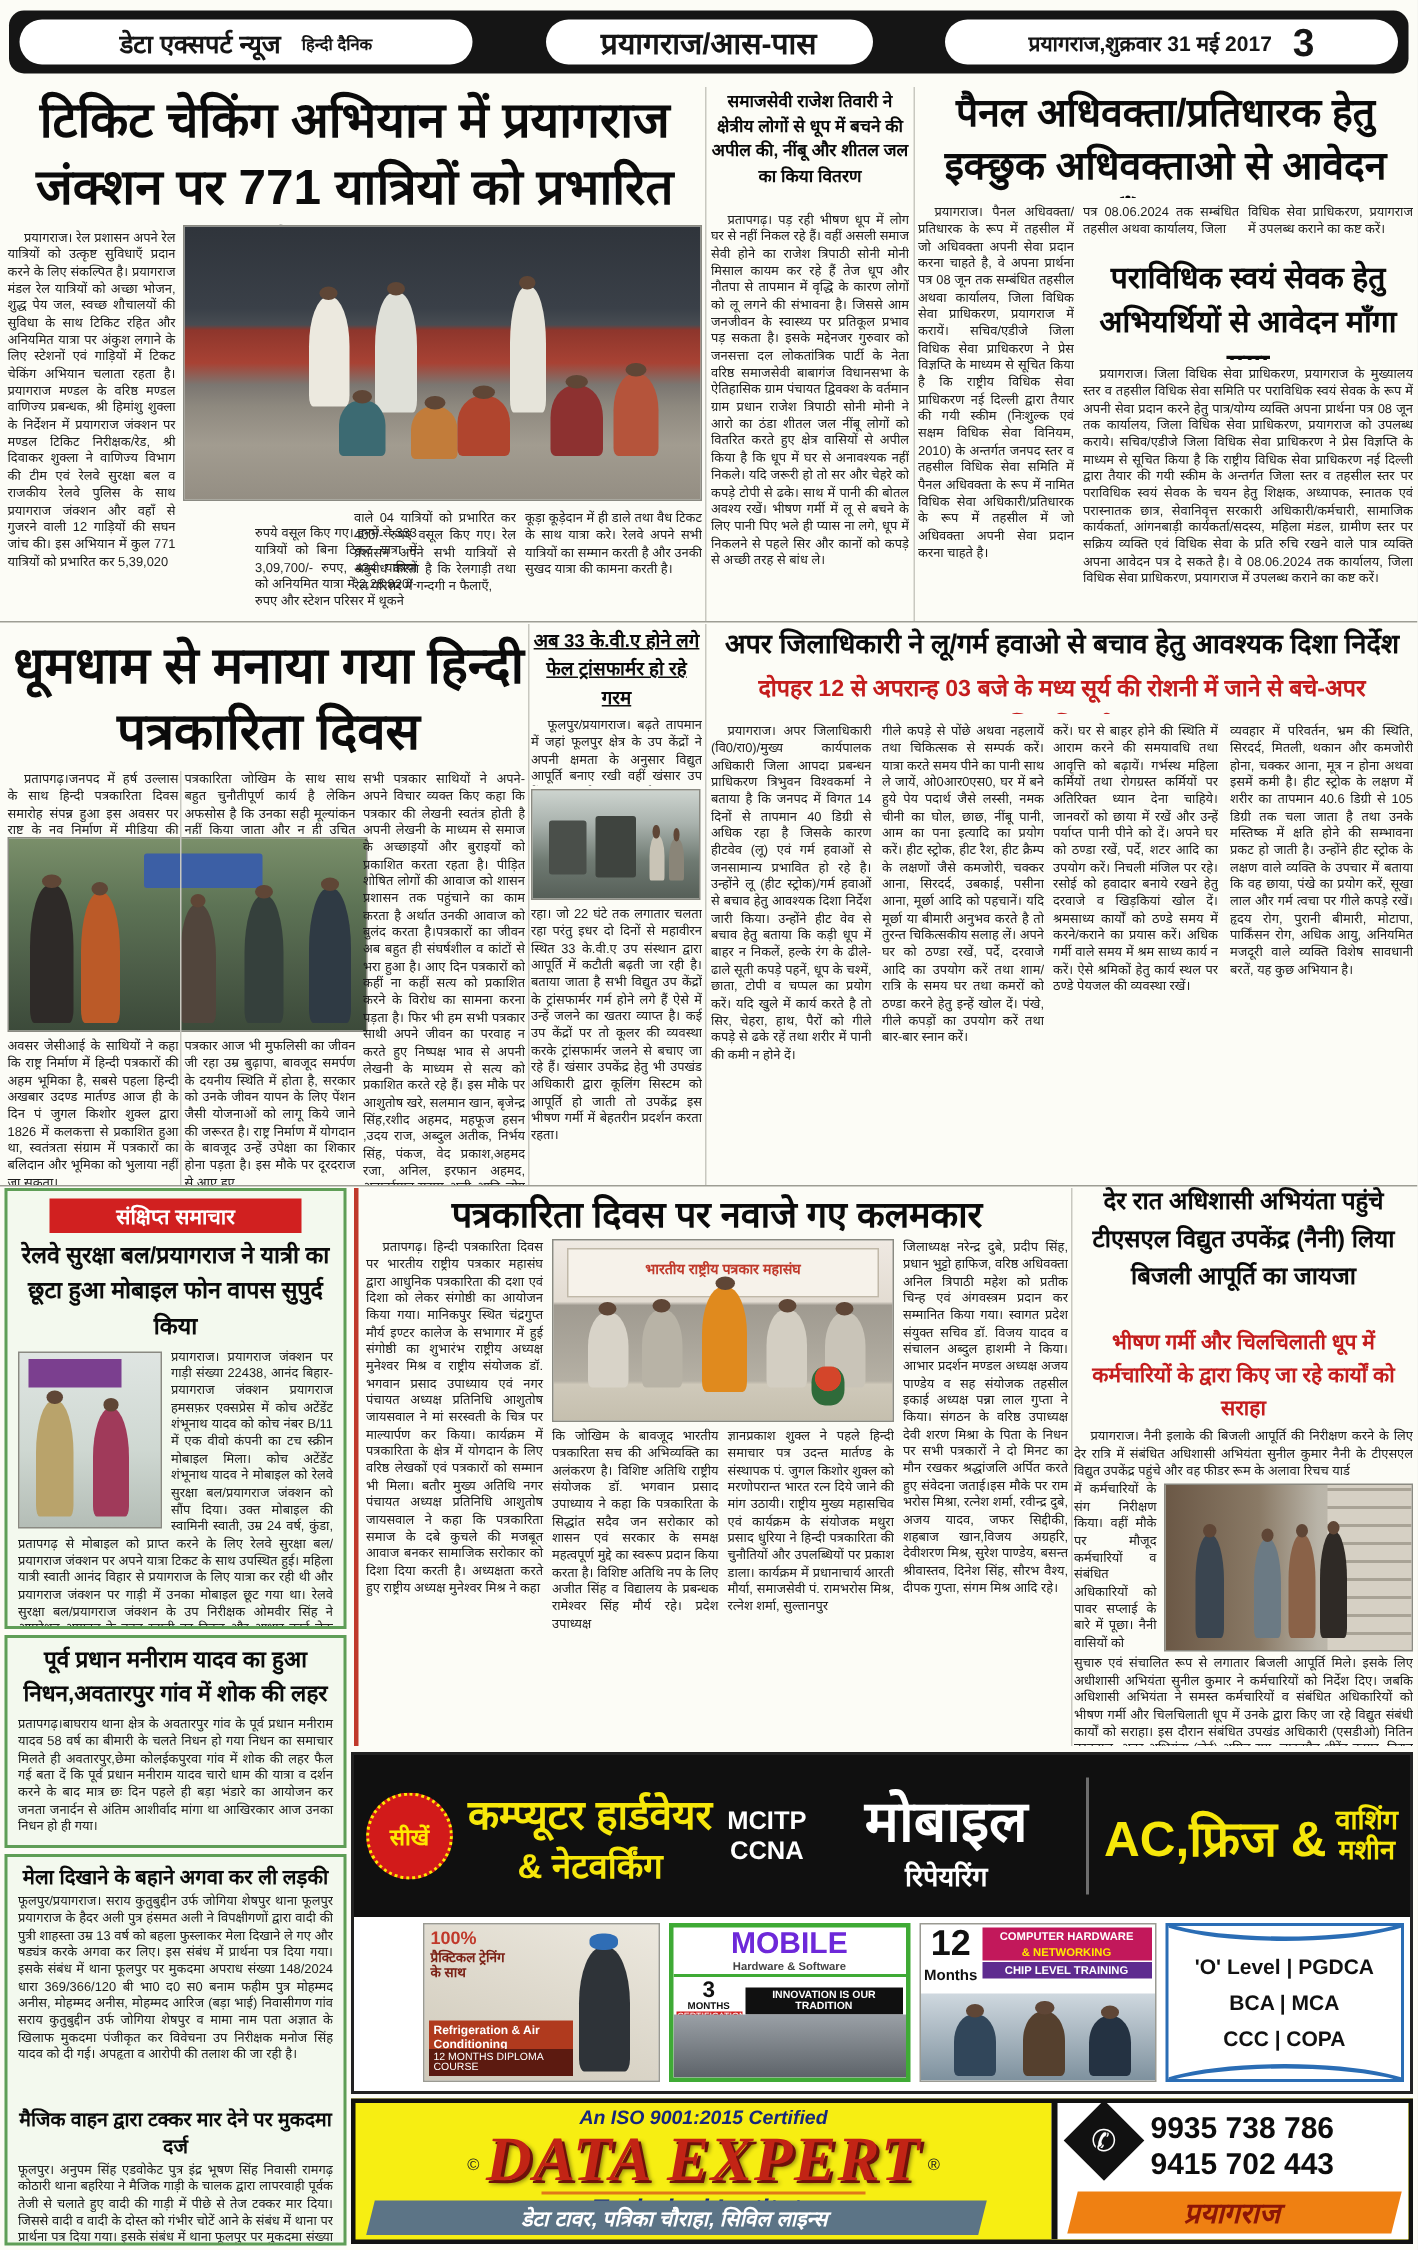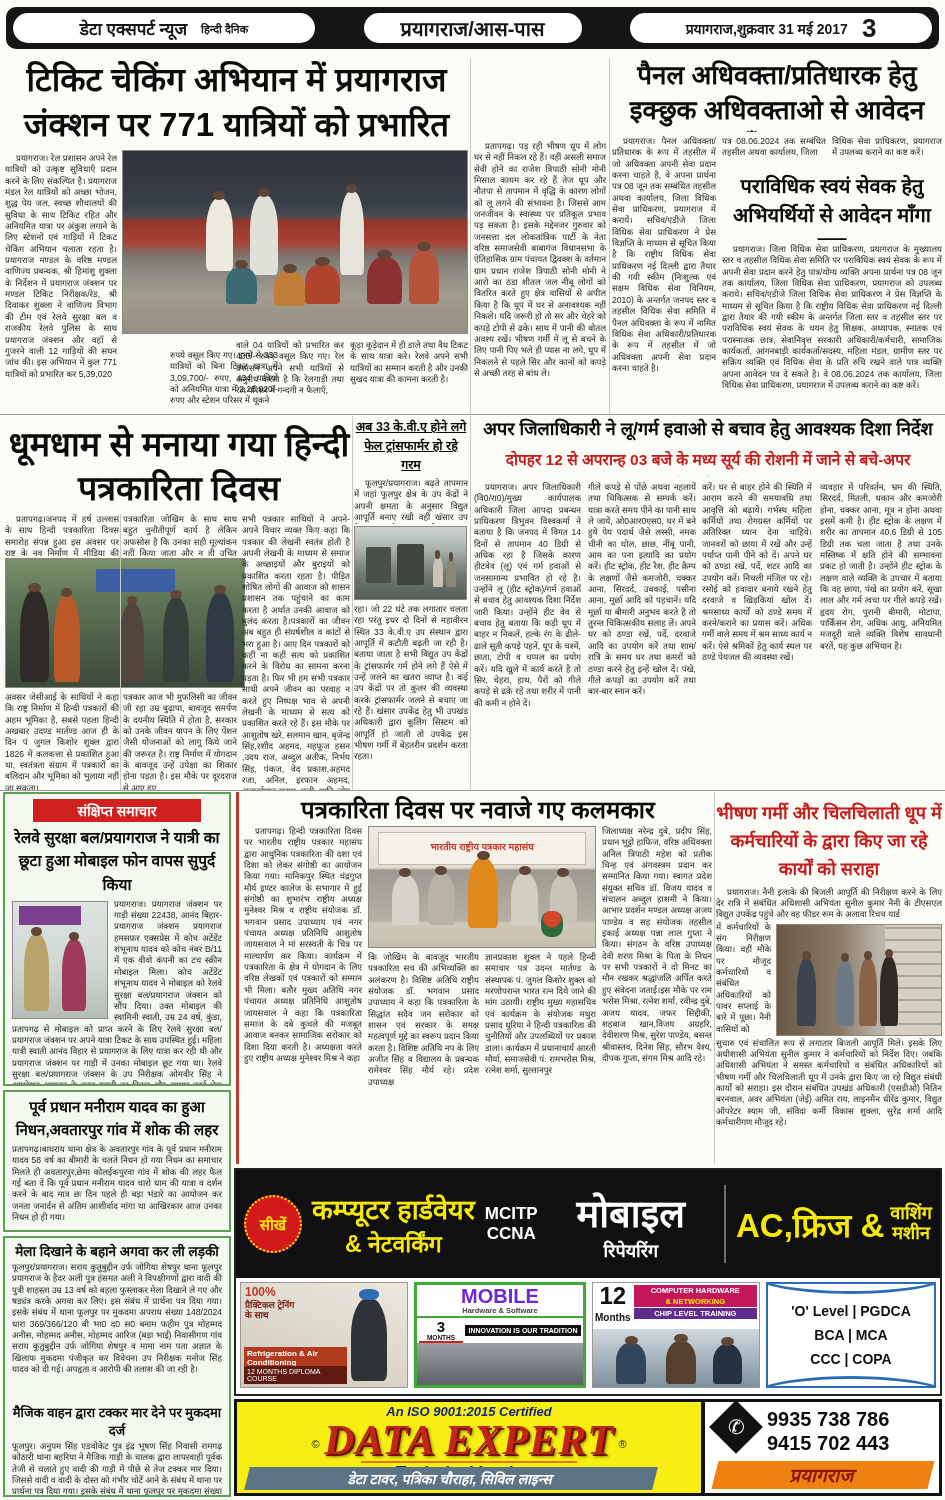--- a/index.html
+++ b/index.html
@@ -54,20 +54,21 @@
     <i class="person" style="left:44%;top:66%;width:9%;height:19%;background:#c27c3a;"></i>
     <i class="person" style="left:53%;top:62%;width:10%;height:22%;background:#b0452e;"></i>
     <i class="person" style="left:71%;top:58%;width:10%;height:26%;background:#8d3130;"></i>
     <i class="person" style="left:83%;top:54%;width:9%;height:30%;background:#b5543b;"></i>
   </div>
 
   <div class="abs bd" style="left:122px;top:350px;width:108px;height:70px;margin-left:48px;">रुपये वसूल किए गए। इनमें से 333 यात्रियों को बिना टिकट यात्रा में 3,09,700/- रुपए, 434 यात्रियों को अनियमित यात्रा में 2,28,920/- रुपए और स्टेशन परिसर में थूकने</div>
   <div class="abs bd" style="left:236px;top:340px;width:108px;height:70px;">वाले 04 यात्रियों को प्रभारित कर 400/- रुपए वसूल किए गए। रेल प्रशासन अपने सभी यात्रियों से अनुरोध करता है कि रेलगाड़ी तथा रेल परिसर में गन्दगी न फैलाएँ,</div>
   <div class="abs bd" style="left:350px;top:340px;width:118px;height:70px;">कूड़ा कूड़ेदान में ही डाले तथा वैध टिकट के साथ यात्रा करे। रेलवे अपने सभी यात्रियों का सम्मान करती है और उनकी सुखद यात्रा की कामना करती है।</div>
 
+  <div class="abs hl" style="left:474px;top:60px;width:132px;height:78px;font-size:11.5px;line-height:1.45;">समाजसेवी राजेश तिवारी ने क्षेत्रीय लोगों से धूप में बचने की अपील की, नींबू और शीतल जल का किया वितरण</div>
   <div class="abs bd" style="left:474px;top:141px;width:132px;height:272px;">
       <p>प्रतापगढ़। पड़ रही भीषण धूप में लोग घर से नहीं निकल रहे हैं। वहीं असली समाज सेवी होने का राजेश त्रिपाठी सोनी मोनी मिसाल कायम कर रहे हैं तेज धूप और नौतपा से तापमान में वृद्धि के कारण लोगों को लू लगने की संभावना है। जिससे आम जनजीवन के स्वास्थ्य पर प्रतिकूल प्रभाव पड़ सकता है। इसके मद्देनजर गुरुवार को जनसत्ता दल लोकतांत्रिक पार्टी के नेता वरिष्ठ समाजसेवी बाबागंज विधानसभा के ऐतिहासिक ग्राम पंचायत द्विवक्श के वर्तमान ग्राम प्रधान राजेश त्रिपाठी सोनी मोनी ने आरो का ठंडा शीतल जल नींबू लोगों को वितरित करते हुए क्षेत्र वासियों से अपील किया है कि धूप में घर से अनावश्यक नहीं निकले। यदि जरूरी हो तो सर और चेहरे को कपड़े टोपी से ढके। साथ में पानी की बोतल अवश्य रखें। भीषण गर्मी में लू से बचने के लिए पानी पिए भले ही प्यास ना लगे, धूप में निकलने से पहले सिर और कानों को कपड़े से अच्छी तरह से बांध ले।</p>
     </div>
 
   <div class="abs hl" style="left:612px;top:58px;width:330px;height:74px;font-size:26px;line-height:1.35;">पैनल अधिवक्ता/प्रतिधारक हेतु इक्छुक अधिवक्ताओ से आवेदन माँगा गया</div>
   <div class="abs bd" style="left:612px;top:136px;width:104px;height:282px;">
       <p>प्रयागराज। पैनल अधिवक्ता/ प्रतिधारक के रूप में तहसील में जो अधिवक्ता अपनी सेवा प्रदान करना चाहते है, वे अपना प्रार्थना पत्र 08 जून तक सम्बंधित तहसील अथवा कार्यालय, जिला विधिक सेवा प्राधिकरण, प्रयागराज में करायें। सचिव/एडीजे जिला विधिक सेवा प्राधिकरण ने प्रेस विज्ञप्ति के माध्यम से सूचित किया है कि राष्ट्रीय विधिक सेवा प्राधिकरण नई दिल्ली द्वारा तैयार की गयी स्कीम (निःशुल्क एवं सक्षम विधिक सेवा विनियम, 2010) के अन्तर्गत जनपद स्तर व तहसील विधिक सेवा समिति में पैनल अधिवक्ता के रूप में नामित विधिक सेवा अधिकारी/प्रतिधारक के रूप में तहसील में जो अधिवक्ता अपनी सेवा प्रदान करना चाहते है।</p>
     </div>
   <div class="abs bd" style="left:722px;top:136px;width:104px;height:32px;">पत्र 08.06.2024 तक सम्बंधित तहसील अथवा कार्यालय, जिला</div>
   <div class="abs bd" style="left:832px;top:136px;width:110px;height:32px;">विधिक सेवा प्राधिकरण, प्रयागराज में उपलब्ध कराने का कष्ट करें।</div>
@@ -165,21 +166,22 @@
         <div style="display:flex;gap:6px;margin-top:4px;">
           <div class="bd" style="width:111px;height:202px;overflow:hidden;">कि जोखिम के बावजूद भारतीय पत्रकारिता सच की अभिव्यक्ति का अलंकरण है। विशिष्ट अतिथि राष्ट्रीय संयोजक डॉ. भगवान प्रसाद उपाध्याय ने कहा कि पत्रकारिता के सिद्धांत सदैव जन सरोकार को शासन एवं सरकार के समक्ष महत्वपूर्ण मुद्दे का स्वरूप प्रदान किया करता है। विशिष्ट अतिथि नप के लिए अजीत सिंह व विद्यालय के प्रबन्धक रामेश्वर सिंह मौर्य रहे। प्रदेश उपाध्यक्ष</div>
           <div class="bd" style="width:111px;height:202px;overflow:hidden;">ज्ञानप्रकाश शुक्ल ने पहले हिन्दी समाचार पत्र उदन्त मार्तण्ड के संस्थापक पं. जुगल किशोर शुक्ल को मरणोपरान्त भारत रत्न दिये जाने की मांग उठायी। राष्ट्रीय मुख्य महासचिव एवं कार्यक्रम के संयोजक मथुरा प्रसाद धुरिया ने हिन्दी पत्रकारिता की चुनौतियों और उपलब्धियों पर प्रकाश डाला। कार्यक्रम में प्रधानाचार्य आरती मौर्या, समाजसेवी पं. रामभरोस मिश्र, रत्नेश शर्मा, सुल्तानपुर</div>
         </div>
       </div>
       <div class="bd" style="flex:1;">जिलाध्यक्ष नरेन्द्र दुबे, प्रदीप सिंह, प्रधान भुट्टो हाफिज, वरिष्ठ अधिवक्ता अनिल त्रिपाठी महेश को प्रतीक चिन्ह एवं अंगवस्त्रम प्रदान कर सम्मानित किया गया। स्वागत प्रदेश संयुक्त सचिव डॉ. विजय यादव व संचालन अब्दुल हाशमी ने किया। आभार प्रदर्शन मण्डल अध्यक्ष अजय पाण्डेय व सह संयोजक तहसील इकाई अध्यक्ष पन्ना लाल गुप्ता ने किया। संगठन के वरिष्ठ उपाध्यक्ष देवी शरण मिश्रा के पिता के निधन पर सभी पत्रकारों ने दो मिनट का मौन रखकर श्रद्धांजलि अर्पित करते हुए संवेदना जताई।इस मौके पर राम भरोस मिश्रा, रत्नेश शर्मा, रवीन्द्र दुबे, अजय यादव, जफर सिद्दीकी, शहबाज खान,विजय अग्रहरि, देवीशरण मिश्र, सुरेश पाण्डेय, बसन्त श्रीवास्तव, दिनेश सिंह, सौरभ वैश्य, दीपक गुप्ता, संगम मिश्र आदि रहे।</div>
     </div>
   </div>
 
   <div class="abs" style="left:716px;top:790px;width:226px;height:374px;">
-    <div class="hl red" style="font-size:18px;line-height:1.55;margin-top:10px;">भीषण गर्मी और चिलचिलाती धूप में कर्मचारियों के द्वारा किए जा रहे कार्यों को सराहा</div>
+    <div class="hl" style="font-size:16px;line-height:1.55;">देर रात अधिशासी अभियंता पहुंचे टीएसएल विद्युत उपकेंद्र (नैनी) लिया बिजली आपूर्ति का जायजा</div>
+    <div class="hl red" style="font-size:14px;line-height:1.55;margin-top:20px;">भीषण गर्मी और चिलचिलाती धूप में कर्मचारियों के द्वारा किए जा रहे कार्यों को सराहा</div>
     <div class="bd" style="margin-top:3px;">
         <p>प्रयागराज। नैनी इलाके की बिजली आपूर्ति की निरीक्षण करने के लिए देर रात्रि में संबंधित अधिशासी अभियंता सुनील कुमार नैनी के टीएसएल विद्युत उपकेंद्र पहुंचे और वह फीडर रूम के अलावा रिचच यार्ड</p>
       </div>
     <div class="bd" style="overflow:hidden;margin-top:1px;">
       <span class="floatphr" style="width:166px;height:112px;background:linear-gradient(90deg,#6b5846 0%,#8a7a66 38%,#b9b4a8 62%,#cfc9bd 100%);">
         <i class="abs" style="right:0;top:0;width:34%;height:100%;background:repeating-linear-gradient(0deg,#d6d0c4 0 10px,#a9a396 10px 12px);"></i>
         <i class="person" style="left:12%;top:30%;width:12%;height:62%;background:#3a4550;"></i>
         <i class="person" style="left:36%;top:32%;width:11%;height:60%;background:#6b7a84;"></i>
         <i class="person" style="left:50%;top:30%;width:11%;height:62%;background:#8a6248;"></i>
         <i class="person" style="left:63%;top:28%;width:11%;height:64%;background:#2f2a26;"></i>
@@ -208,21 +210,21 @@
       </div>
       <div style="width:2px;height:78px;background:#6e6e6e;"></div>
       <div style="display:flex;align-items:center;gap:6px;">
         <span style="color:#f6e70a;font-size:33px;font-weight:bold;">AC,फ्रिज &amp;</span>
         <span style="color:#f6e70a;font-size:18px;font-weight:bold;line-height:1.1;text-align:center;">
           <span style="display:block;">वाशिंग</span>
           <span style="display:block;">मशीन</span>
         </span>
       </div>
     </div>
-    <div style="height:114px;display:flex;gap:6px;padding:4px;background:#fff;">
+    <div style="height:114px;display:flex;gap:6px;padding:4px;background:#fff;margin-left:42px;">
       <div class="panel" style="background:linear-gradient(200deg,#ece8de,#cfc9ba);">
         <div style="position:absolute;left:4px;top:3px;color:#c0392b;font-weight:bold;font-size:12px;line-height:1.15;">
           <div>100%</div>
           <div style="font-size:9px;color:#7a1f14;">प्रैक्टिकल ट्रेनिंग</div>
           <div style="font-size:9px;color:#7a1f14;">के साथ</div>
         </div>
         <i class="person" style="right:12%;top:14%;width:22%;height:80%;background:#2e3338;"></i>
         <i class="abs" style="right:17%;top:6%;width:12%;height:10%;background:#2f6db5;border-radius:45%;"></i>
         <div style="position:absolute;left:3px;bottom:18px;width:62%;background:#b03a1e;color:#fff;font-weight:bold;font-size:8px;padding:2px 3px;">Refrigeration &amp; Air Conditioning</div>
         <div style="position:absolute;left:3px;bottom:3px;width:62%;background:#5c1a10;color:#fff;font-size:7px;padding:2px 3px;">12 MONTHS DIPLOMA COURSE</div>

